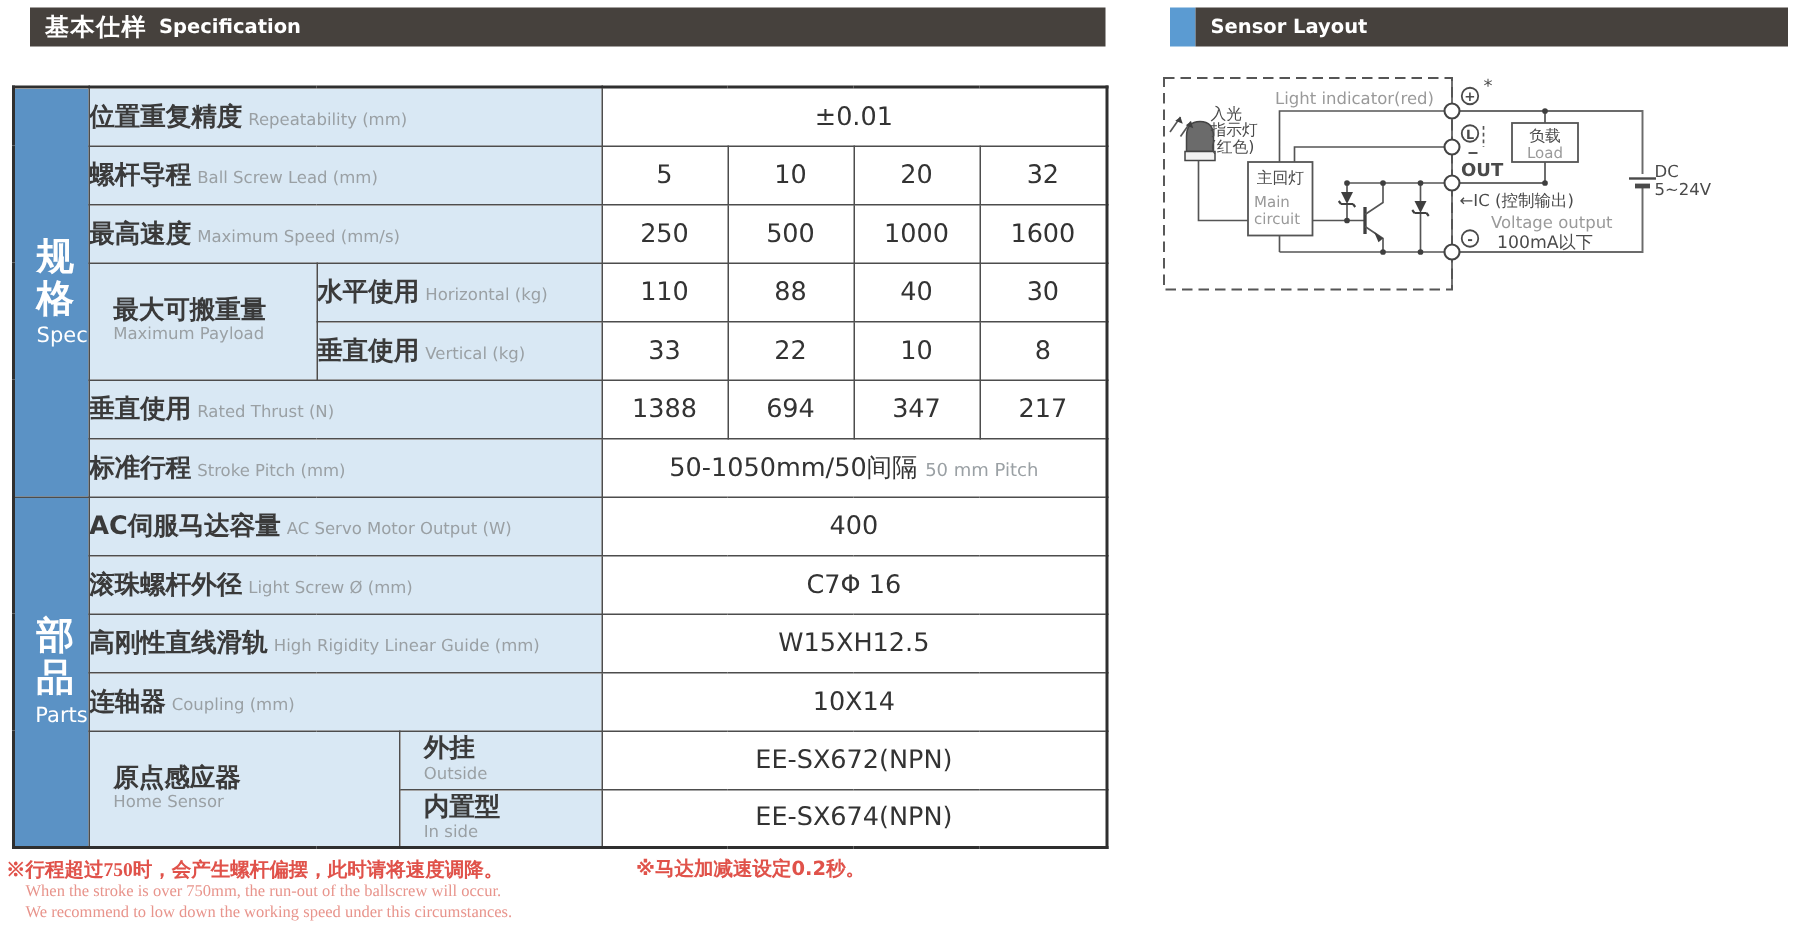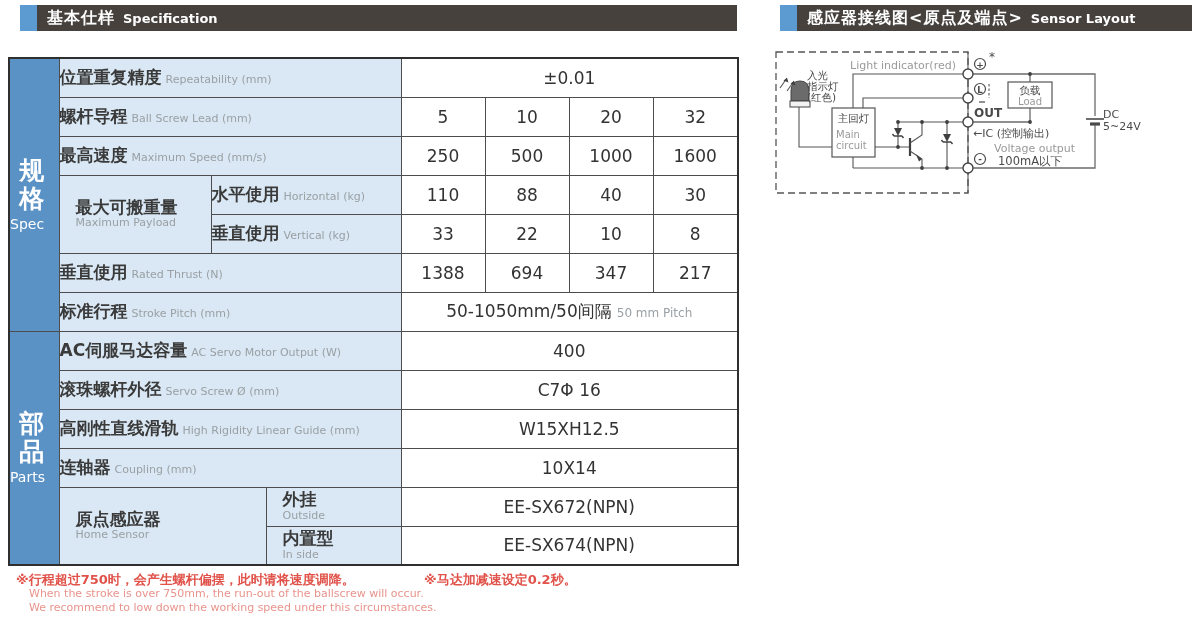--- a/index.html
+++ b/index.html
@@ -7,40 +7,40 @@
     width:1200px;height:621px;position:relative;background:#ffffff;
     font-family:"DejaVu Sans","Liberation Sans",sans-serif;
     -webkit-font-smoothing:antialiased;overflow:hidden;
   }
   
   .header-bar{position:absolute;height:26px;display:flex;}
   .header-bar .sq{width:17px;background:#5b9bd2;}
   .header-bar .bar{flex:1;background:#46413d;color:#fff;display:flex;align-items:center;padding-left:10px;gap:8px;white-space:nowrap;}
   .header-bar .zh-t{font-size:16px;font-weight:bold;letter-spacing:1px;}
   .header-bar .en-t{font-size:13px;font-weight:bold;}
-  #hdr-left{left:20px;top:5px;width:717px;}
+  #hdr-left{left:20px;top:5px;width:717px;flex-direction:column;}
   #hdr-right{left:780px;top:5px;width:412px;}
 
   
   table.spec{position:absolute;left:8px;top:57px;border-collapse:collapse;table-layout:fixed;border:2px solid #2f2f2f;}
   table.spec td{border:1px solid #4d4d4d;padding:0 0 0 0;overflow:hidden;}
   table.spec tr{height:39px;}
-  td.sec{background:#5b92c5;color:#fff;text-align:left;vertical-align:middle;}
+  td.sec{background:#5b92c5;color:#fff;text-align:right;vertical-align:middle;}
   .sec-zh{font-size:25px;font-weight:bold;line-height:1.12;width:30px;margin:0 auto;word-break:break-all;}
   .sec-en{font-size:14px;margin-top:3px;}
   td.lbl{background:#d9e8f4;padding:2px 4px 2px 8px;vertical-align:middle;}
   .zh{font-size:17px;color:#3a3a3a;font-weight:bold;}
   .en{font-size:11px;color:#9aa0a4;margin-left:4px;font-weight:normal;}
   td.lbl.stack .zh,td.lbl.stack .en{display:block;margin-left:16px;line-height:1.15;}
   td.val{background:#fff;text-align:center;vertical-align:middle;font-size:17px;color:#333;}
   .val-sub{font-size:12px;color:#9aa0a4;margin-left:5px;}
 
   
   .footnote{position:absolute;top:572px;}
-  #fn-left{left:16px;}
+  #fn-left{left:4px;font-family:Liberation Serif, serif;}
   #fn-right{left:424px;}
   .fn-zh{font-size:13px;font-weight:bold;color:#e0524a;line-height:15px;}
   .fn-en{font-size:11px;color:#e8948c;line-height:14px;margin-left:13px;}
 
   
   #diagram{position:absolute;left:770px;top:40px;}
   #diagram text{font-family:"DejaVu Sans","Liberation Sans",sans-serif;}
   .t-dark{fill:#4a4a4a;}
   .t-gray{fill:#9a9a9a;}
   .w{stroke:#6b6b6b;stroke-width:1.3;fill:none;}
@@ -55,21 +55,20 @@
   <div class="sq"></div>
   <div class="bar">
     <span class="zh-t">基本仕样</span>
     <span class="en-t">Specification</span>
   </div>
 </div>
 
 <div class="header-bar" id="hdr-right">
   <div class="sq"></div>
   <div class="bar">
-    <span class="zh-t">感应器接线图&lt;原点及端点&gt;</span>
     <span class="en-t">Sensor Layout</span>
   </div>
 </div>
 
 <table class="spec">
   <colgroup>
     <col style="width:50px">
       <col style="width:152px">
       <col style="width:55px">
       <col style="width:135px">
@@ -151,21 +150,21 @@
       <div class="sec-zh">部品</div>
       <div class="sec-en">Parts</div>
     </td>
     <td class="lbl" colspan="3">
       <span class="zh">AC伺服马达容量</span><span class="en">AC Servo Motor Output (W)</span>
     </td>
     <td class="val" colspan="4">400</td>
   </tr>
   <tr>
     <td class="lbl" colspan="3">
-      <span class="zh">滚珠螺杆外径</span><span class="en">Servo Screw Ø (mm)</span>
+      <span class="zh">滚珠螺杆外径</span><span class="en">Light Screw Ø (mm)</span>
     </td>
     <td class="val" colspan="4">C7Φ 16</td>
   </tr>
   <tr>
     <td class="lbl" colspan="3">
       <span class="zh">高刚性直线滑轨</span><span class="en">High Rigidity Linear Guide (mm)</span>
     </td>
     <td class="val" colspan="4">W15XH12.5</td>
   </tr>
   <tr>

